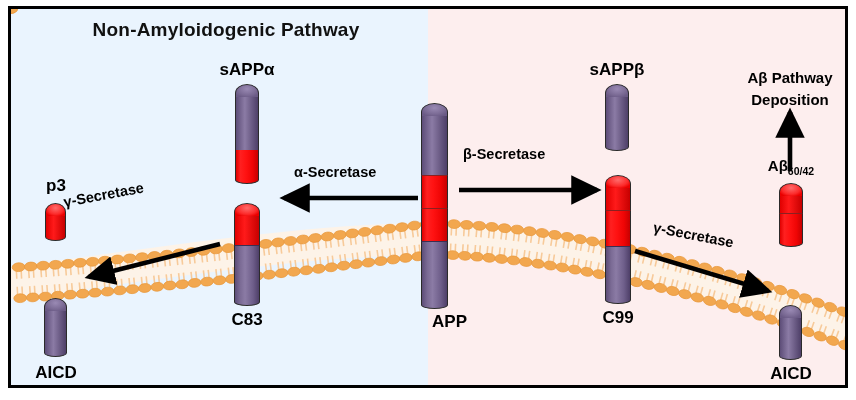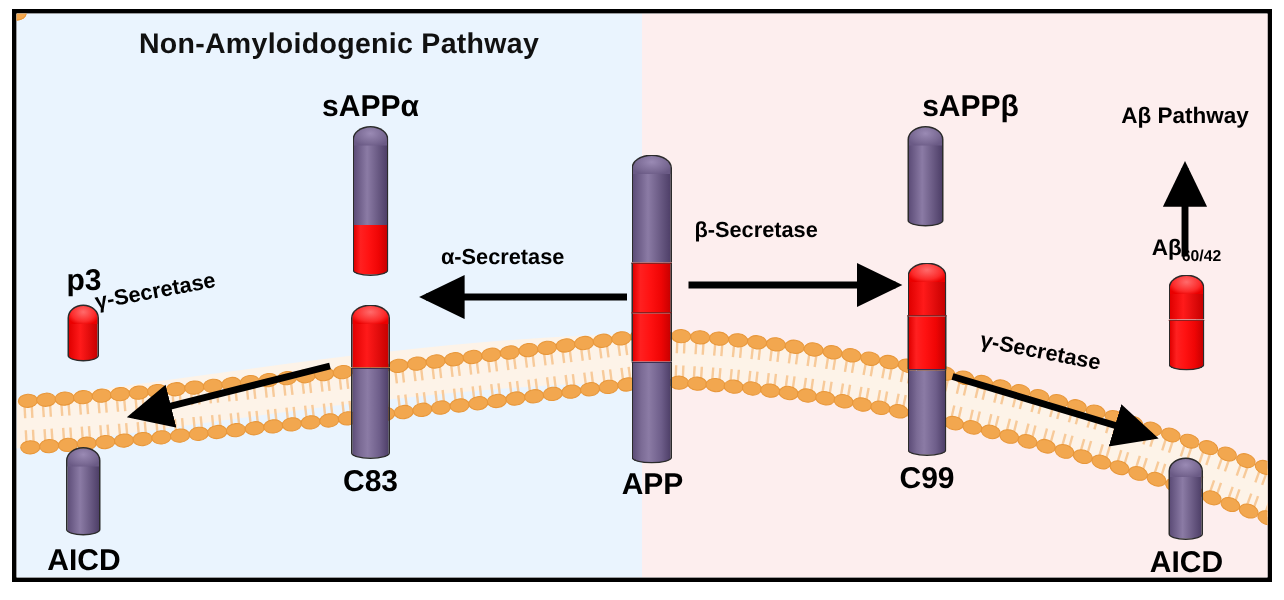--- a/index.html
+++ b/index.html
@@ -50,21 +50,21 @@
     letter-spacing: 0.2px;
     white-space: nowrap;
     text-align: center;
   }
   #title-left  { left: 20px;  top: 10px; width: 390px; }
   #title-right { left: 425px; top: 10px; width: 400px; }
 
   
   .lbl {
     position: absolute;
-    font-size: 20px;
+    font-size: 17px;
     font-weight: bold;
     color: #000000;
     white-space: nowrap;
     text-align: center;
   }
   .lbl.big { font-size: 15px; }
   .lbl sub { font-size: 10.5px; font-weight: bold; }
 
   .enz {
     position: absolute;
@@ -606,26 +606,26 @@
       <div class="seg red cap-bot" style="top:66px; height:34px;"></div>
     </div>
     <div class="lbl" style="left:196px; top:51px; width:80px;">sAPPα</div>
 
     <div class="cyl" style="left:410px; top:94px; width:27px; height:206px;">
       <div class="seg purple cap-top" style="top:0; height:72px;"></div>
       <div class="seg red divider-top" style="top:72px; height:33px;"></div>
       <div class="seg red divider-top" style="top:105px; height:33px;"></div>
       <div class="seg purple cap-bot divider-top" style="top:138px; height:68px;"></div>
     </div>
-    <div class="lbl" style="left:392px; top:303px; width:64px;">APP</div>
+    <div class="lbl" style="left:392px; top:303px; width:64px;text-align:right;">APP</div>
 
     <div class="cyl" style="left:594px; top:75px; width:24px; height:67px;">
       <div class="seg purple cap-top cap-bot" style="top:0; height:67px;"></div>
     </div>
-    <div class="lbl" style="left:596px; top:51px; width:80px;">sAPPβ</div>
+    <div class="lbl" style="left:566px; top:51px; width:80px;">sAPPβ</div>
 
     <div class="cyl" style="left:594px; top:166px; width:26px; height:129px;">
       <div class="seg red cap-top" style="top:0; height:35px;"></div>
       <div class="seg red divider-top" style="top:35px; height:36px;"></div>
       <div class="seg purple cap-bot divider-top" style="top:71px; height:58px;"></div>
     </div>
     <div class="lbl" style="left:576px; top:299px; width:62px;">C99</div>
 
     <div class="cyl" style="left:768px; top:174px; width:24px; height:64px;">
       <div class="seg red cap-top" style="top:0; height:30px;"></div>
@@ -640,15 +640,16 @@
 
     <div class="enz" style="left:283px; top:155px;">α-Secretase</div>
 
     <div class="enz" style="left:452px; top:137px;">β-Secretase</div>
 
     <div class="enz rot-left" style="left:54px; top:185px;">γ-Secretase</div>
 
     <div class="enz rot-right" style="left:641px; top:210px;">γ-Secretase</div>
 
     <div class="lbl big" style="left:717px; top:60px; width:124px;">Aβ Pathway</div>
+    <div class="lbl big" style="left:717px; top:82px; width:124px;">Deposition</div>
 
   </div>
 </div>
 
 </body></html>

